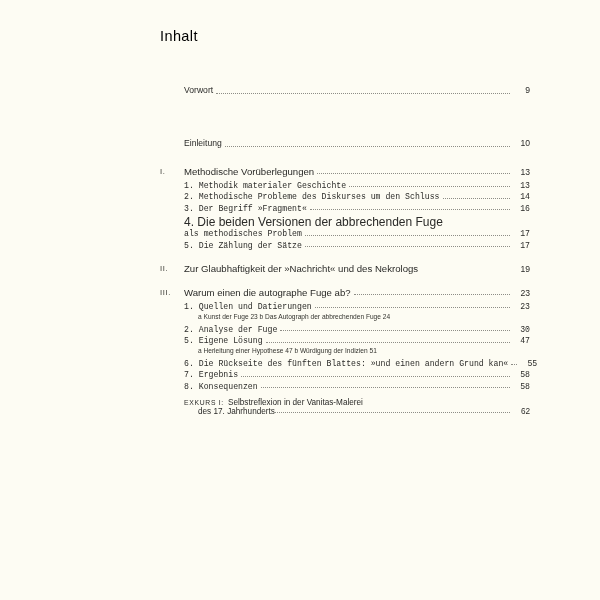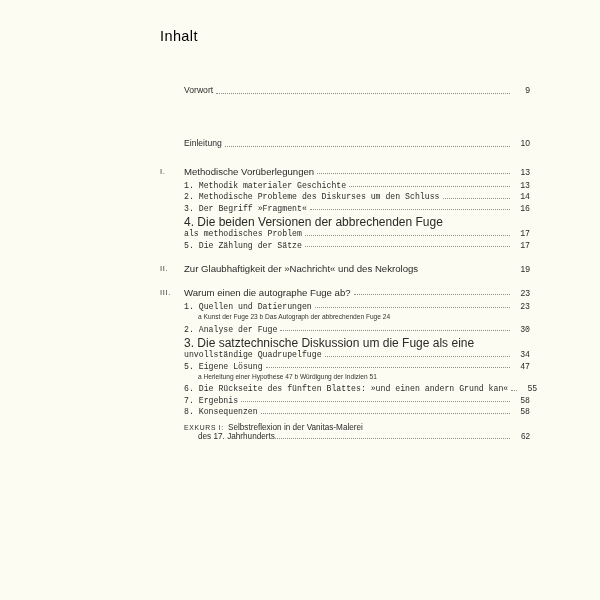--- a/index.html
+++ b/index.html
@@ -244,28 +244,20 @@
         </div>
 
         <div class="sec">
           <div class="sec-row">
             <span class="lbl">2. Analyse der Fuge</span>
             <span class="leader"></span>
             <span class="pg">30</span>
           </div>
         </div>
 
-        <div class="sec">
-          <div class="sec-line1">3. Die satztechnische Diskussion um die Fuge als eine</div>
-          <div class="sec-row">
-            <span class="lbl">unvollständige Quadrupelfuge</span>
-            <span class="leader"></span>
-            <span class="pg">34</span>
-          </div>
-        </div>
 
 
         <div class="sec">
           <div class="sec-row">
             <span class="lbl">5. Eigene Lösung</span>
             <span class="leader"></span>
             <span class="pg">47</span>
           </div>
           <div class="sub">a Herleitung einer Hypothese 47   b Würdigung der Indizien 51</div>
         </div>

